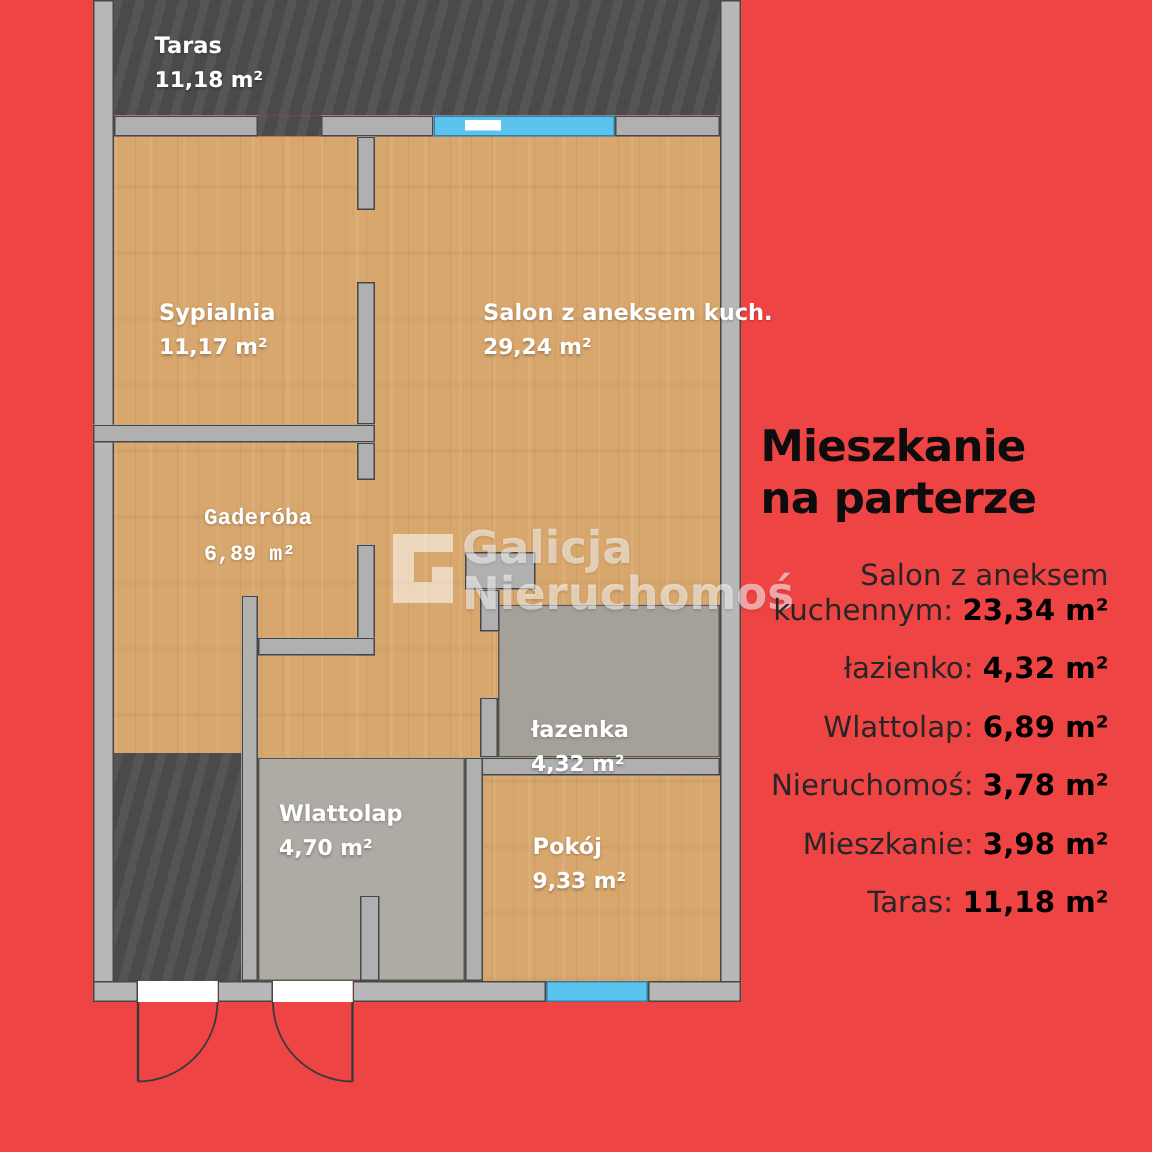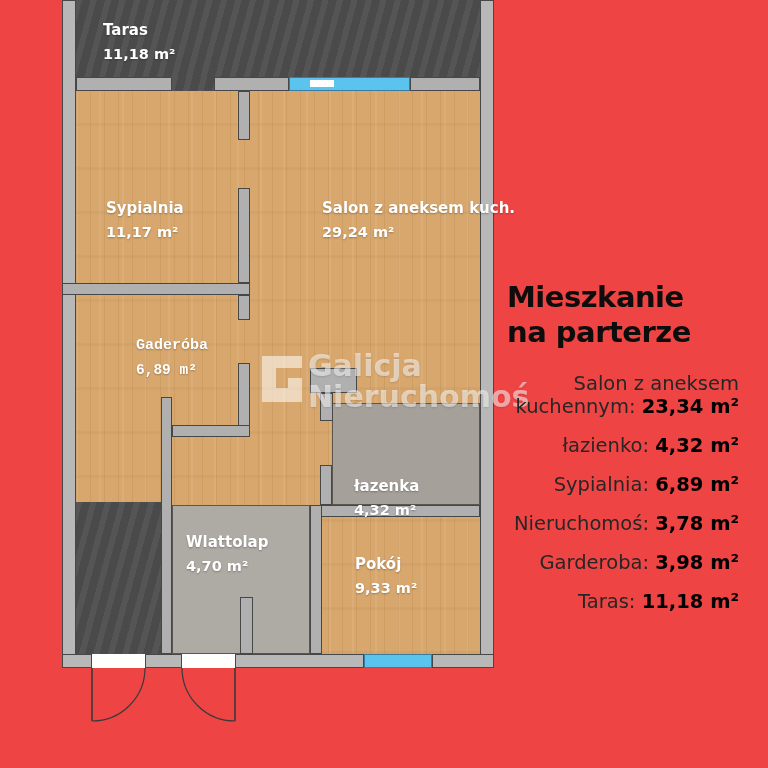--- a/index.html
+++ b/index.html
@@ -134,19 +134,19 @@
   </div>
 
   <div id="panel-title">
     <div>Mieszkanie</div>
     <div>na parterze</div>
   </div>
 
   <div id="room-list">
     <div class="list-item"><span>Salon z aneksem kuchennym:</span> <span class="val">23,34 m²</span></div>
     <div class="list-item"><span>łazienko:</span> <span class="val">4,32 m²</span></div>
-    <div class="list-item"><span>Sypialnia:</span> <span class="val">6,89 m²</span></div>
+    <div class="list-item"><span>Wlattolap:</span> <span class="val">6,89 m²</span></div>
     <div class="list-item"><span>Nieruchomoś:</span> <span class="val">3,78 m²</span></div>
-    <div class="list-item"><span>Garderoba:</span> <span class="val">3,98 m²</span></div>
+    <div class="list-item"><span>Mieszkanie:</span> <span class="val">3,98 m²</span></div>
     <div class="list-item"><span>Taras:</span> <span class="val">11,18 m²</span></div>
   </div>
 
 </div>
 
 </body></html>

